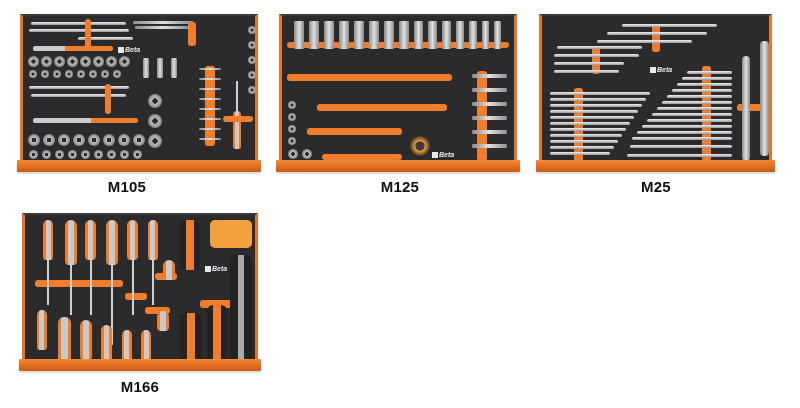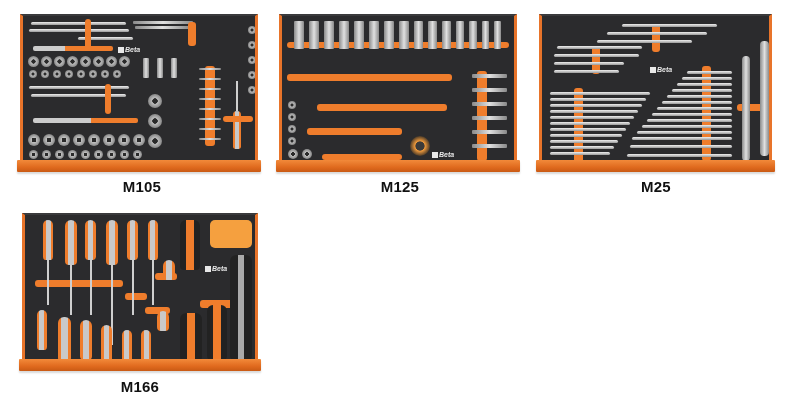--- a/index.html
+++ b/index.html
@@ -87,21 +87,21 @@
     <div class="shaft" style="left:213px;top:65px;height:30px;"></div>
     <div class="bar" style="left:200px;top:100px;width:30px;height:6px;"></div>
     <div class="sock" style="left:225px;top:10px;width:8px;height:8px;"></div>
     <div class="sock" style="left:225px;top:25px;width:8px;height:8px;"></div>
     <div class="sock" style="left:225px;top:40px;width:8px;height:8px;"></div>
     <div class="sock" style="left:225px;top:55px;width:8px;height:8px;"></div>
     <div class="sock" style="left:225px;top:70px;width:8px;height:8px;"></div>
   </div>
   <div class="lip" style="top:146px;"></div>
 </div>
-<div class="label" style="left:120px;top:178px;width:44px;">M105</div>
+<div class="label" style="left:105px;top:178px;width:44px;">M105</div>
 
 <div class="tray" style="left:279px;top:14px;width:238px;height:160px;">
   <div class="foam" style="height:148px;">
     <div class="logo" style="left:150px;top:135px;"><b></b><span>Beta</span></div>
     <div class="bar" style="left:5px;top:26px;width:222px;height:6px;"></div>
     <div class="bit" style="left:12px;top:5px;width:10px;height:28px;"></div>
     <div class="bit" style="left:27px;top:5px;width:10px;height:28px;"></div>
     <div class="bit" style="left:42px;top:5px;width:10px;height:28px;"></div>
     <div class="bit" style="left:57px;top:5px;width:10px;height:28px;"></div>
     <div class="bit" style="left:72px;top:5px;width:10px;height:28px;"></div>

